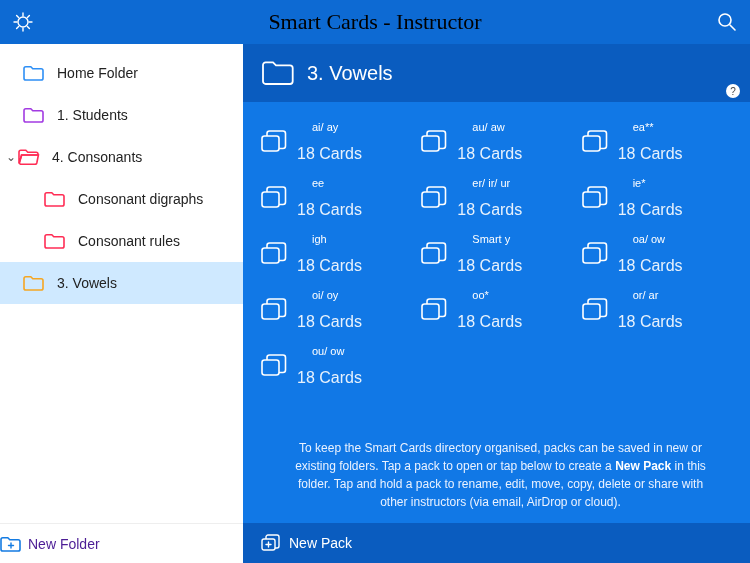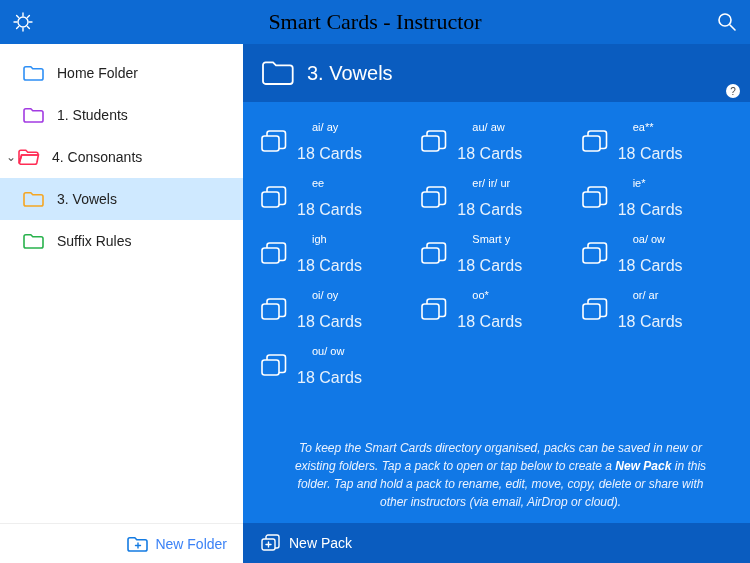--- a/index.html
+++ b/index.html
@@ -10,32 +10,32 @@
   .gear, .search { width:22px; height:22px; display:flex; align-items:center; justify-content:center; }
   .body { flex:1; display:flex; min-height:0; }
   .sidebar { width:243px; background:#fff; display:flex; flex-direction:column; }
   .side-list { flex:1; padding-top:8px; overflow:hidden; }
   .side-item { display:flex; align-items:center; height:42px; padding-left:23px; font-size:14px; color:#222; cursor:pointer; }
   .side-item.level2 { padding-left:44px; }
   .side-item.expandable { padding-left:4px; }
   .side-item .chev { width:14px; text-align:center; color:#555; font-size:12px; }
   .side-item.selected { background:#cfe9ff; }
   .folder-ico { width:22px; height:16px; margin-right:12px; flex-shrink:0; }
-  .side-footer { border-top:1px solid #eee; height:40px; display:flex; align-items:center; justify-content:flex-end; padding-right:16px; color:#3b82f6; font-size:14px; gap:6px; cursor:pointer; }
+  .side-footer { border-top:1px solid #eee; height:40px; display:flex; align-items:center; padding-right:16px; color:#4c1d95; font-size:14px; gap:6px; cursor:pointer; }
   .side-footer .folder-ico { margin-right:0; }
   .main { flex:1; background:#1178e6; display:flex; flex-direction:column; color:#fff; min-width:0; }
   .main-header { background:#0a5cbf; height:58px; display:flex; align-items:center; padding-left:18px; gap:12px; position:relative; }
   .main-title { font-size:20px; font-weight:400; }
   .help-dot { position:absolute; right:10px; bottom:4px; width:14px; height:14px; border-radius:50%; background:#fff; color:#444; font-size:10px; display:flex; align-items:center; justify-content:center; cursor:pointer; }
   .grid { flex:1; padding:16px 18px 0 18px; display:grid; grid-template-columns: repeat(3, 1fr); grid-auto-rows:48px; gap:8px 10px; align-content:start; }
   .pack { display:flex; align-items:center; gap:10px; cursor:pointer; }
   .pack-ico { width:26px; height:24px; flex-shrink:0; }
   .pack-name { font-size:11px; line-height:1.1;margin-left:15px; }
   .pack-sub { font-size:16px; opacity:.9;margin-top:12px; }
-  .hint { padding:0 32px 12px 40px; font-size:12px; line-height:1.5; text-align:center; color:#eaf2ff;font-style:italic; }
+  .hint { padding:0 32px 12px 40px; font-size:12px; line-height:1.5; text-align:center; color:#eaf2ff; }
   .hint b { font-weight:600; color:#fff; }
   .main-footer { background:#0a5cbf; height:40px; display:flex; align-items:center; gap:22px; padding-left:18px; font-size:14px; }
   .footer-btn { display:flex; align-items:center; gap:8px; cursor:pointer; }
   svg { display:block; }
 </style>
 </head>
 <body>
 <div class="root">
 
 <svg width="0" height="0" style="position:absolute">
@@ -108,35 +108,41 @@
 
       <div class="side-item expandable">
         <span class="chev">⌄</span>
         <svg class="folder-ico" viewBox="0 0 22 16">
           <path d="M1 3c0-1 .8-1.8 1.8-1.8h5l2 2h8.4c1 0 1.8.8 1.8 1.8v1H3.8L1 14.5V3z" fill="none" stroke="#ff2d55" stroke-width="1.6"></path>
           <path d="M3.4 6h17l-1.6 8c-.2.8-.9 1.3-1.7 1.3H3c-.9 0-1.6-.8-1.5-1.7L3.4 6z" fill="none" stroke="#ff2d55" stroke-width="1.6"></path>
         </svg>
         <span>4. Consonants</span>
       </div>
 
-
+      <div class="side-item level2">
+        <svg class="folder-ico" viewBox="0 0 22 16">
+              <use href="#folder-outline" stroke="#ff2d55"></use>
+            </svg>
+        <span>Consonant digraphs</span>
+      </div>
+
+      <div class="side-item level2">
+        <svg class="folder-ico" viewBox="0 0 22 16">
+              <use href="#folder-outline" stroke="#ff2d55"></use>
+            </svg>
+        <span>Consonant rules</span>
+      </div>
 
       <div class="side-item selected">
         <svg class="folder-ico" viewBox="0 0 22 16">
               <use href="#folder-outline" stroke="#f5a623"></use>
             </svg>
         <span>3. Vowels</span>
       </div>
 
-      <div class="side-item">
-        <svg class="folder-ico" viewBox="0 0 22 16">
-              <use href="#folder-outline" stroke="#28b24c"></use>
-            </svg>
-        <span>Suffix Rules</span>
-      </div>
 
     </div>
     <div class="side-footer">
       <svg class="folder-ico" viewBox="0 0 22 16">
         <use href="#folder-outline" stroke="#147be2"></use>
         <path d="M11 7v5M8.5 9.5h5" stroke="#147be2" stroke-width="1.4" stroke-linecap="round"></path>
       </svg>
       <span>New Folder</span>
     </div>
   </div>

